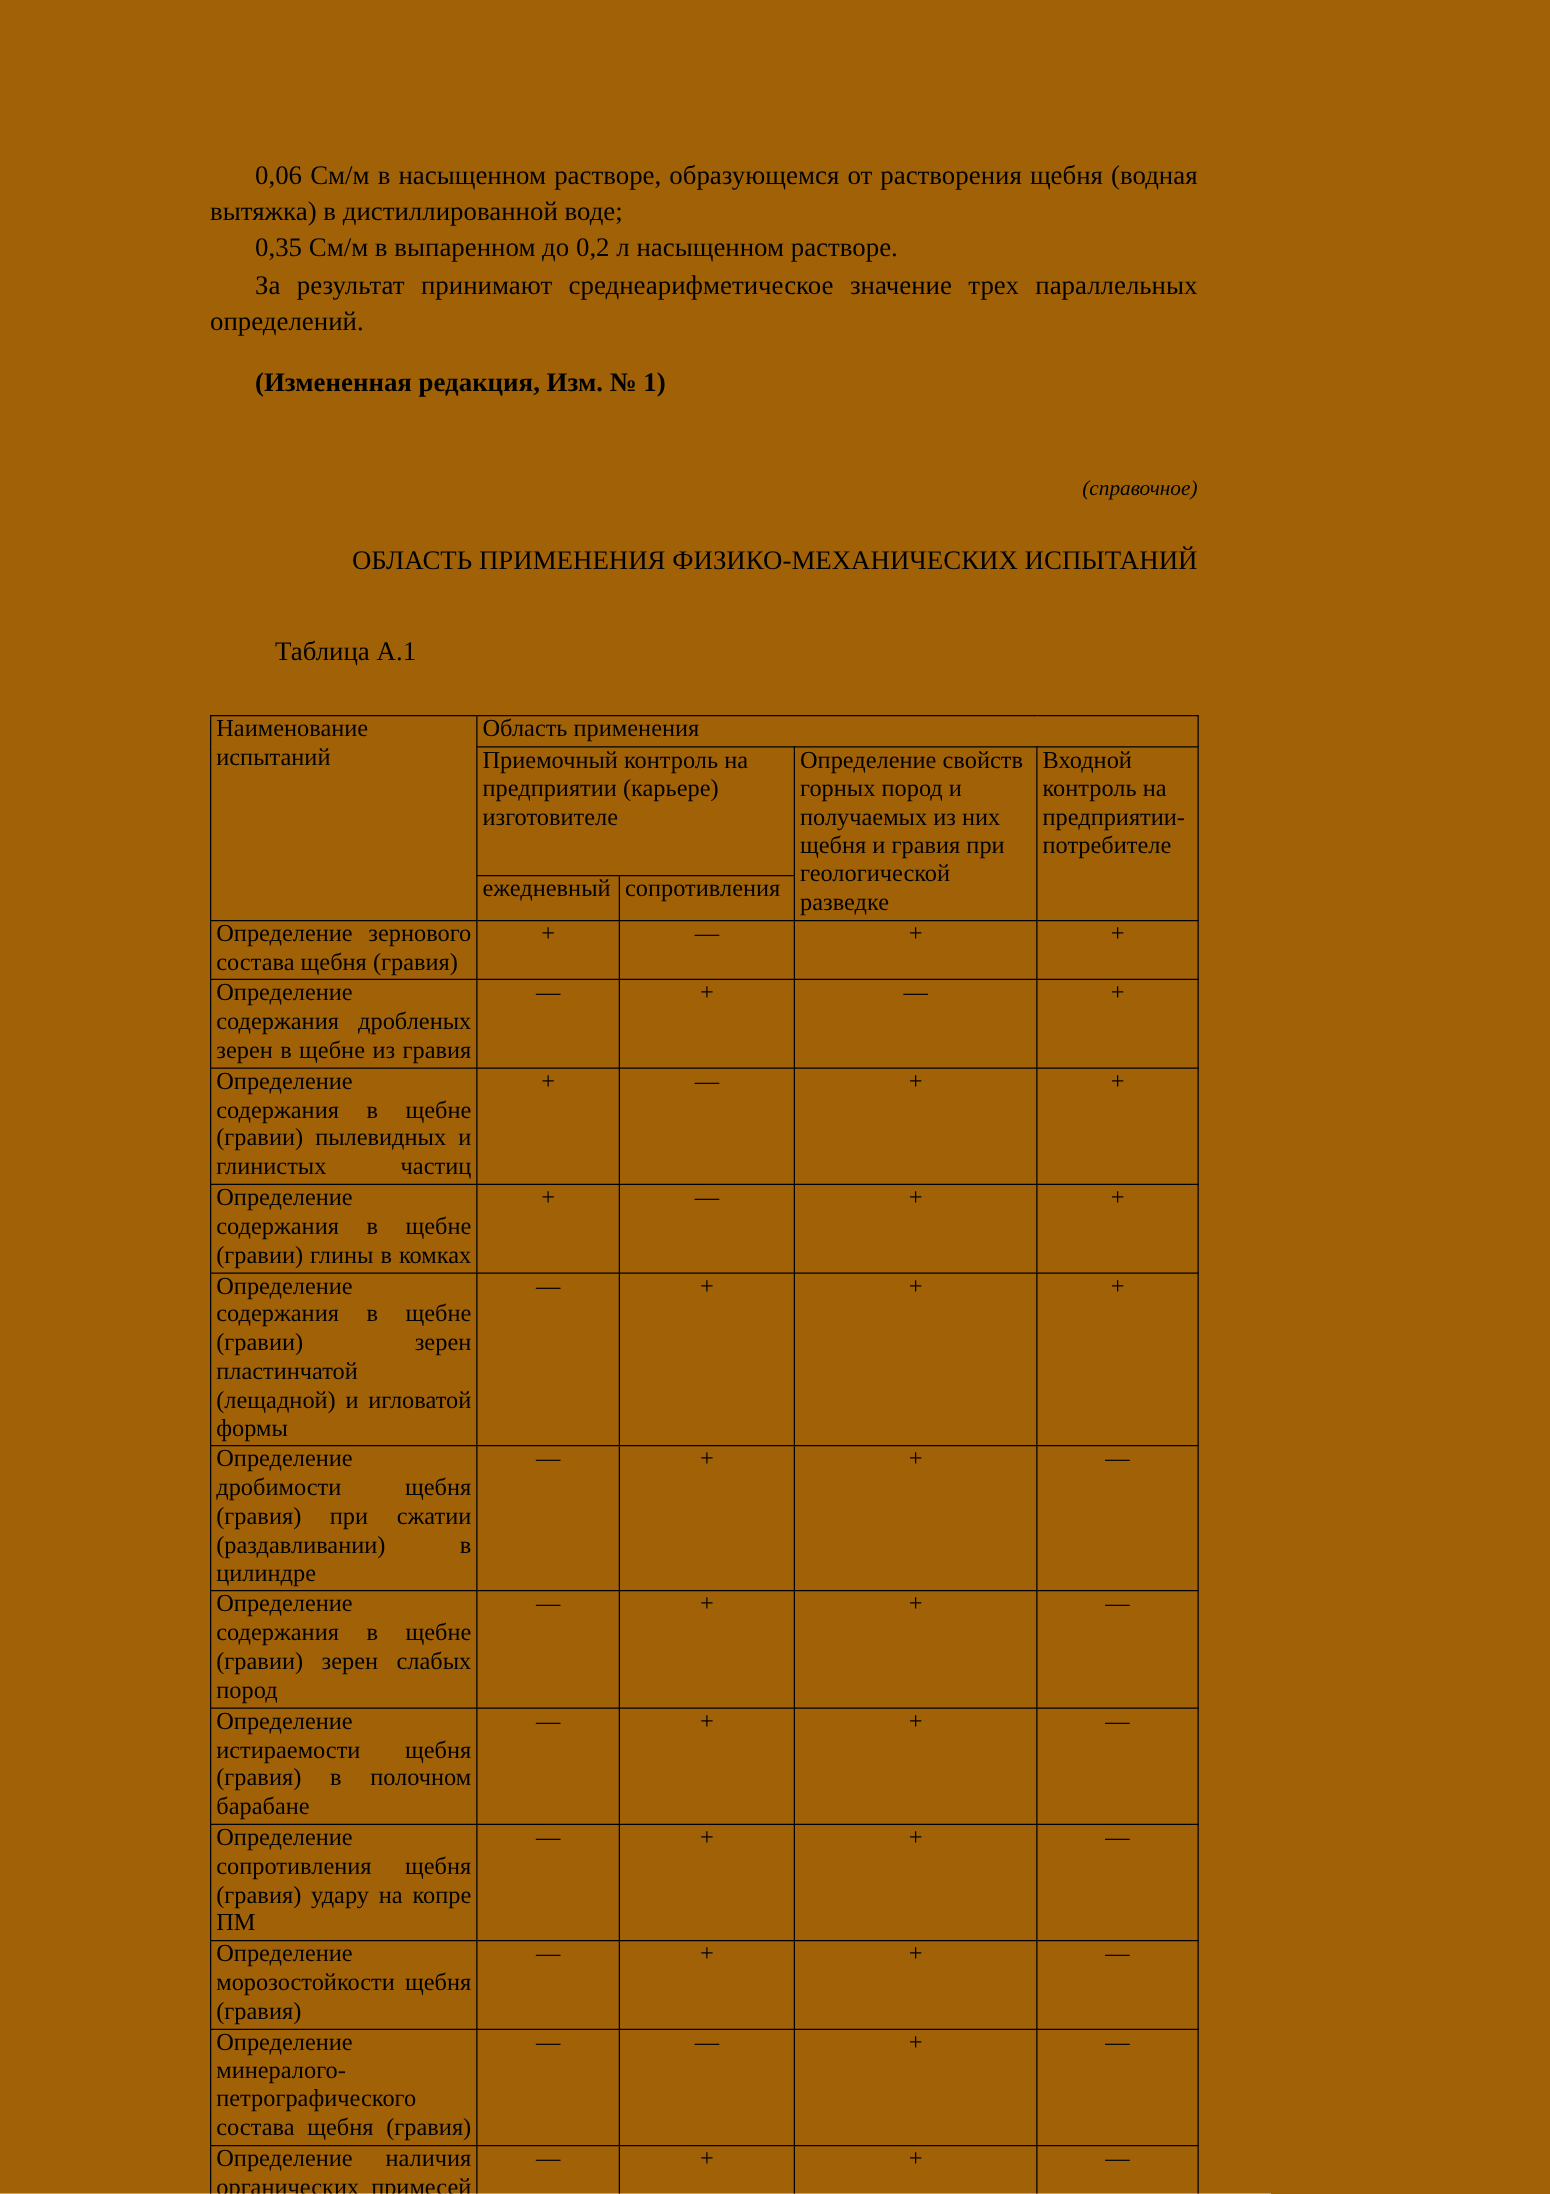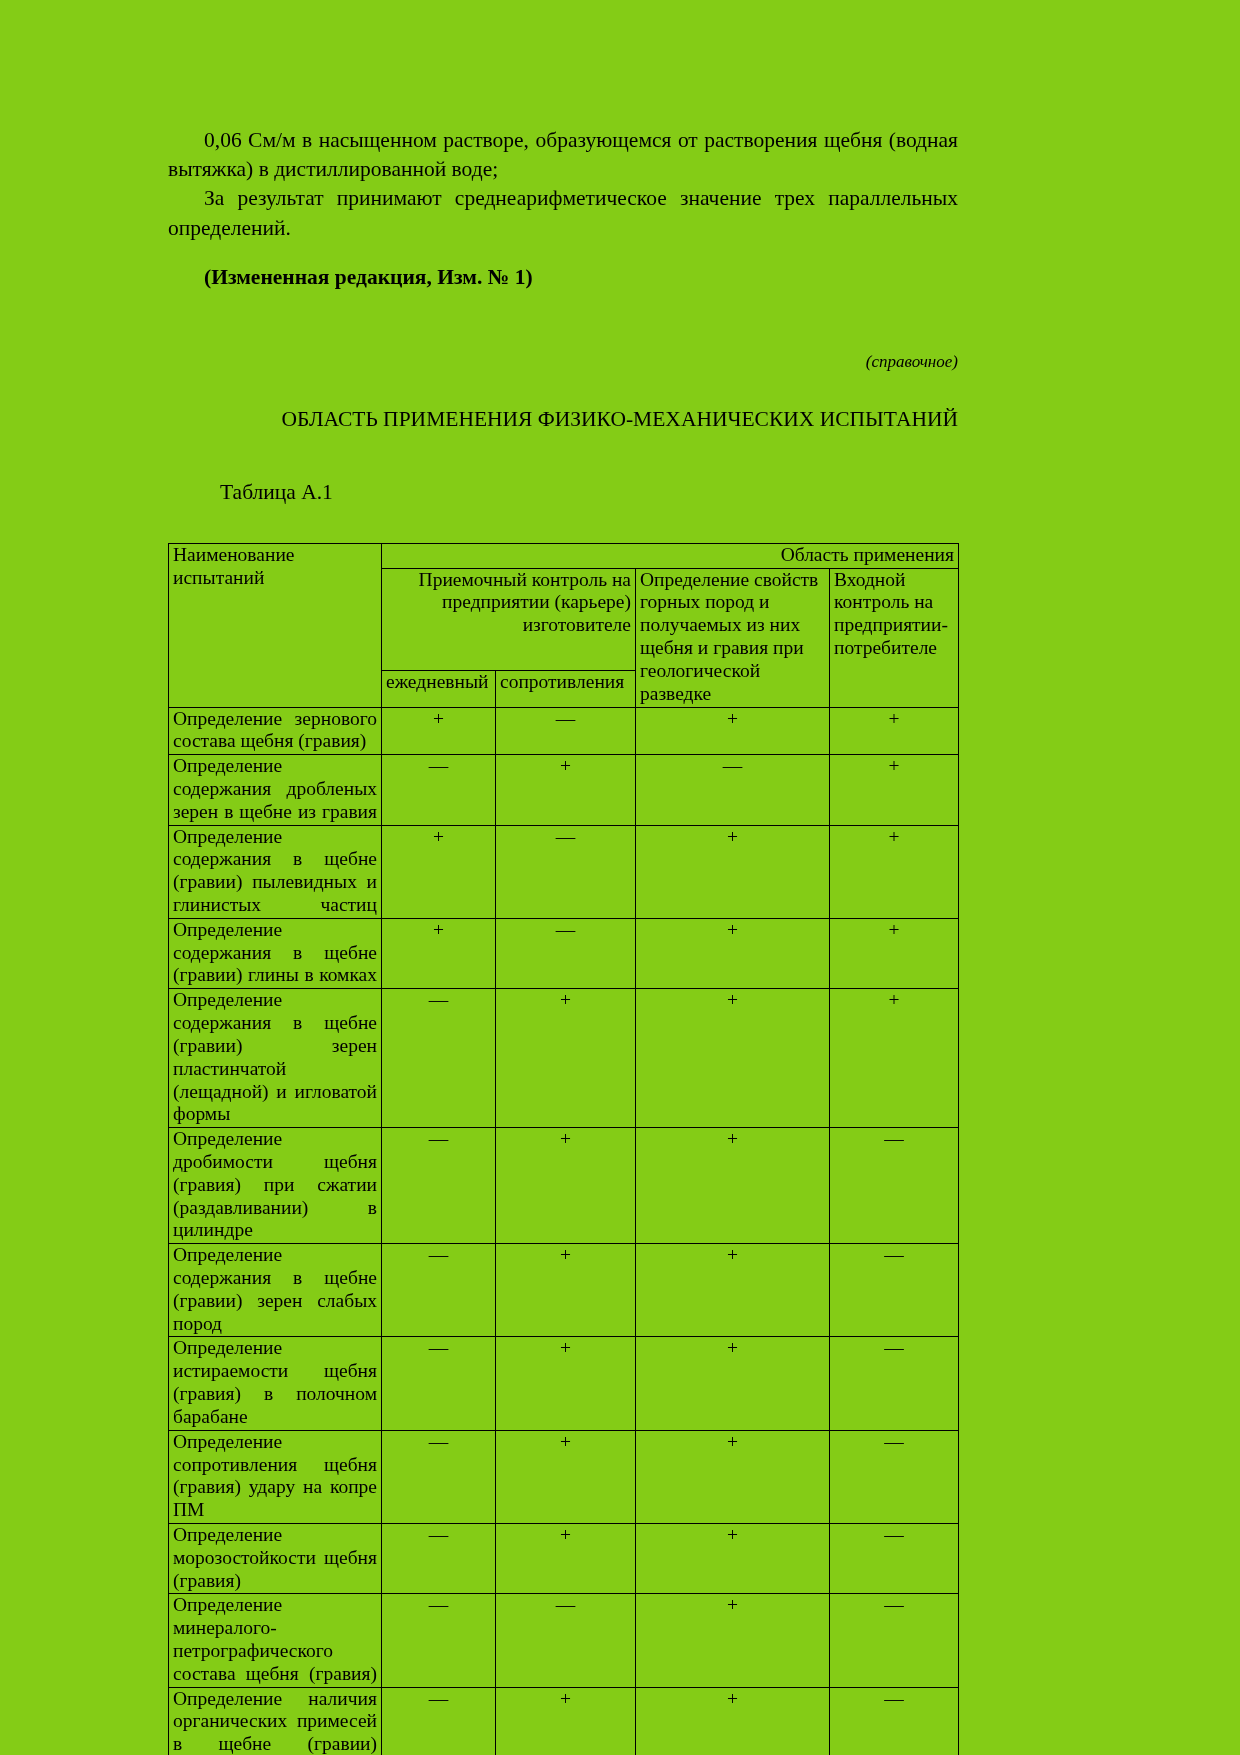--- a/index.html
+++ b/index.html
@@ -9,21 +9,21 @@
   }
   body {
     font-family: "Liberation Serif", "DejaVu Serif", serif;
     color: #000000;
   }
   .page {
     position: relative;
     width: 1240px;
     height: 1755px;
     margin: 0 auto;
-    background: #84cc16;
+    background: #a16207;
     box-sizing: border-box;
     padding: 16px;
     overflow: hidden;
   }
   .content {
     position: absolute;
     left: 168px;
     top: 126px;
     width: 790px;
   }
@@ -78,21 +78,21 @@
     padding: 0px 4px 1px 4px;
     vertical-align: top;
     font-weight: normal;
   }
   th.hdr {
     text-align: left;
     vertical-align: middle;
     padding: 2px 5px 3px 5px;
   }
   th.hdr-span {
-    text-align: right;
+    text-align: left;
     padding: 1px 5px 2px 5px;
   }
   td.name {
     text-align: justify;
     text-align-last: justify;
     hyphens: none;
   }
   td.name.short {
     text-align: justify;
     text-align-last: left;
@@ -108,20 +108,21 @@
   .col-geo  { width: 194px; }
   .col-in   { width: 129px; }
 </style>
 </head>
 <body>
 
 <div class="page">
   <div class="content">
 
     <p class="para">0,06 См/м в насыщенном растворе, образующемся от растворения щебня (водная вытяжка) в дистиллированной воде;</p>
+    <p class="para">0,35 См/м в выпаренном до 0,2 л насыщенном растворе.</p>
     <p class="para">За результат принимают среднеарифметическое значение трех параллельных определений.</p>
 
     <div class="spacer-md"></div>
 
     <p class="bold-note">(Измененная редакция, Изм. № 1)</p>
 
     <div class="spacer-lg"></div>
     <div class="spacer-lg"></div>
 
     <p class="annex-sub">(справочное)</p>

